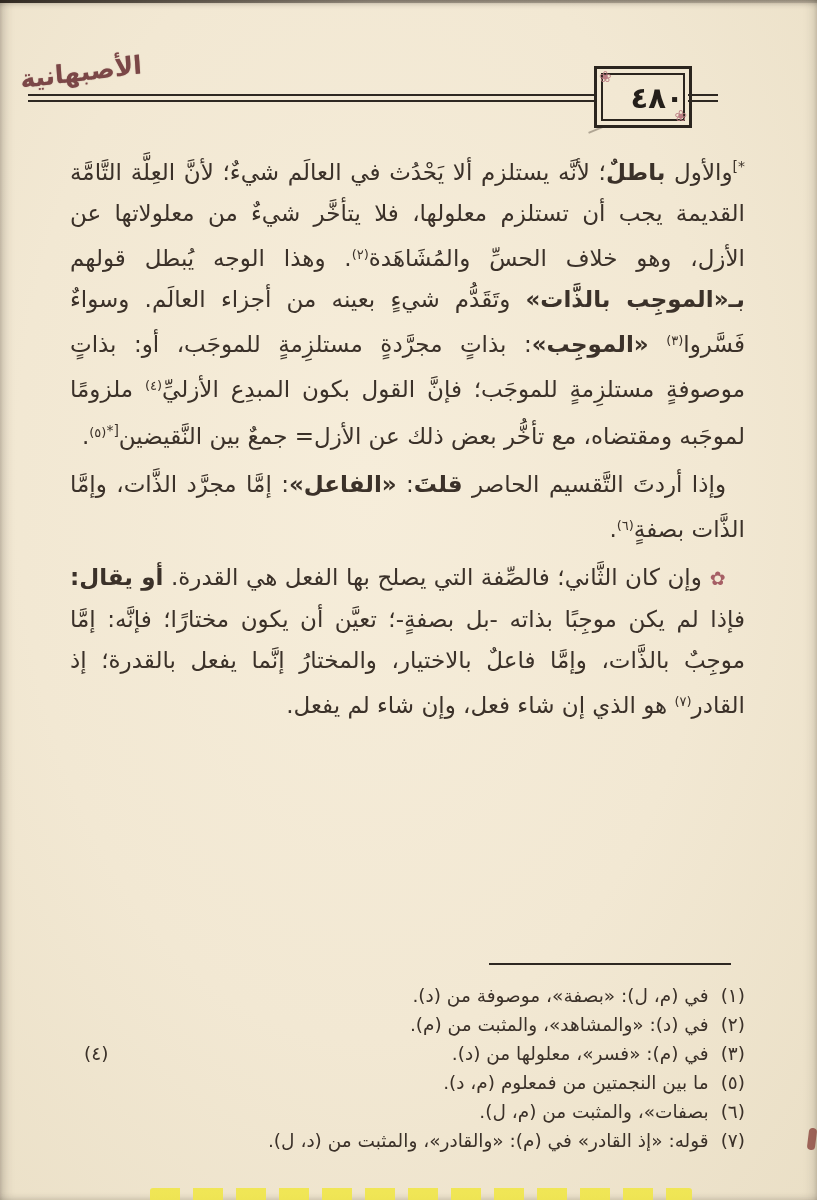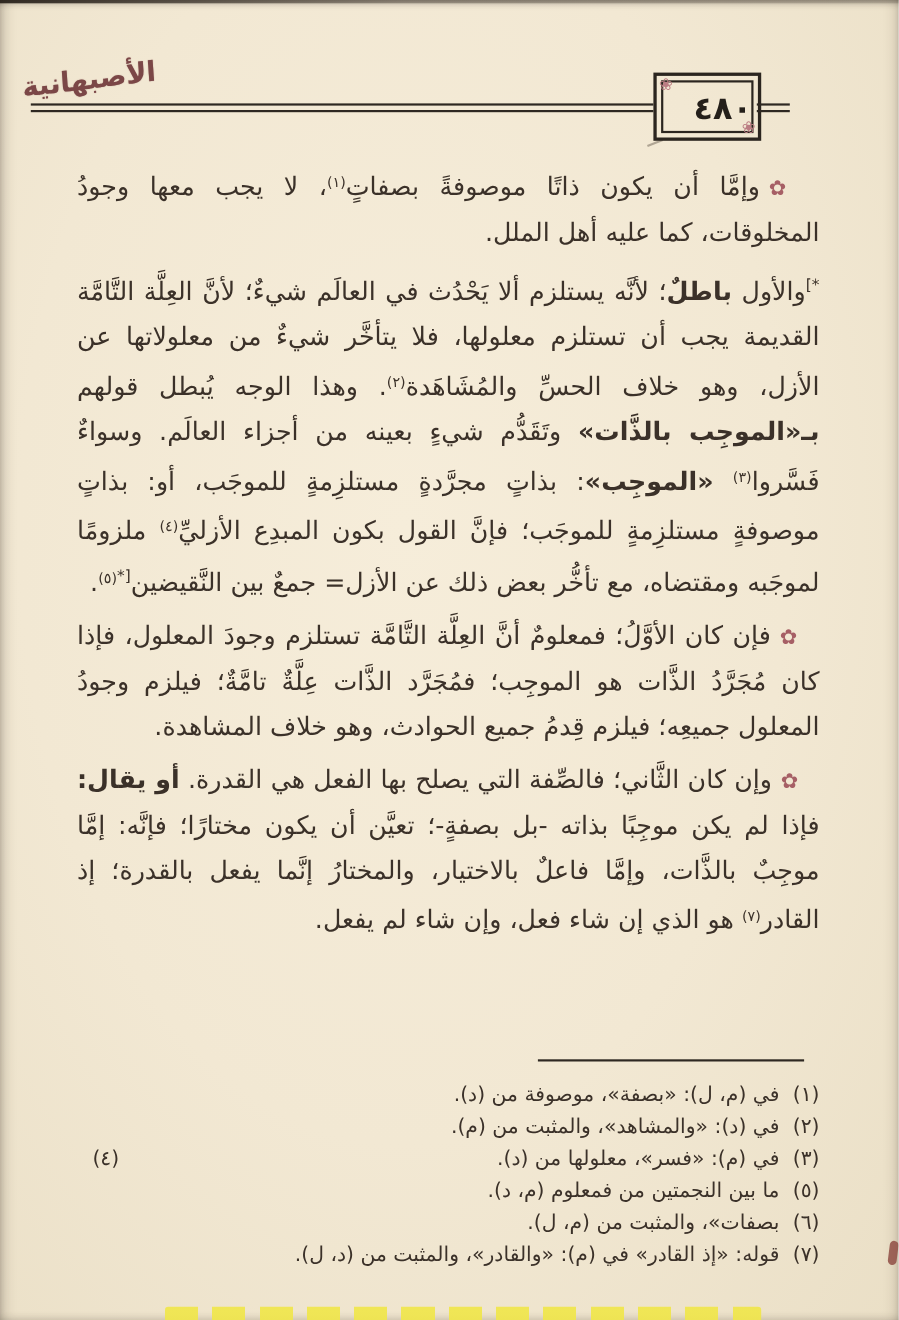--- a/index.html
+++ b/index.html
@@ -96,26 +96,25 @@
     <span class="orn orn-tl">❀</span>
     <span class="orn orn-br">❀</span>
     <span class="numbox-inner">
       <span class="num">٤٨٠</span>
     </span>
   </div>
   <div class="rule rule-short"></div>
 
   <main class="bodytext">
 
-    <p class="para indent"><span class="flower">✿</span><span>وإمَّا أن يكون ذاتًا موصوفةً بصفاتٍ</span><span class="sup">(١)</span><span>، لا يجب معها وجودُ المخلوقات، كما عليه أهل الملل.</span></p>
 
     <p class="para"><span class="astmark" dir="ltr">[*</span><span>والأول </span><span class="b">باطلٌ</span><span>؛ لأنَّه يستلزم ألا يَحْدُث في العالَم شيءٌ؛ لأنَّ العِلَّة التَّامَّة القديمة يجب أن تستلزم معلولها، فلا يتأخَّر شيءٌ من معلولاتها عن الأزل، وهو خلاف الحسِّ والمُشَاهَدة</span><span class="sup">(٢)</span><span>. وهذا الوجه يُبطل قولهم </span><span class="b">بـ«الموجِب بالذَّات»</span><span> وتَقَدُّم شيءٍ بعينه من أجزاء العالَم. وسواءٌ فَسَّروا</span><span class="sup">(٣)</span><span> </span><span class="b">«الموجِب»</span><span>: بذاتٍ مجرَّدةٍ مستلزِمةٍ للموجَب، أو: بذاتٍ موصوفةٍ مستلزِمةٍ للموجَب؛ فإنَّ القول بكون المبدِع الأزليِّ</span><span class="sup">(٤)</span><span> ملزومًا لموجَبه ومقتضاه، مع تأخُّر بعض ذلك عن الأزل= جمعٌ بين النَّقيضين</span><span class="astmark" dir="ltr">*]</span><span class="sup">(٥)</span><span>.</span></p>
 
+    <p class="para indent"><span>وإذا أردتَ التَّقسيم الحاصر </span><span class="b">قلتَ</span><span>: </span><span class="b">«الفاعل»</span><span>: إمَّا مجرَّد الذَّات، وإمَّا الذَّات بصفةٍ</span><span class="sup">(٦)</span><span>.</span></p>
 
-    <p class="para indent"><span class="flower">✿</span><span>فإن كان الأوَّلُ؛ فمعلومٌ أنَّ العِلَّة التَّامَّة تستلزم وجودَ المعلول، فإذا كان مُجَرَّدُ الذَّات هو الموجِب؛ فمُجَرَّد الذَّات عِلَّةٌ تامَّةٌ؛ فيلزم وجودُ المعلول جميعِه؛ فيلزم قِدمُ جميع الحوادث، وهو خلاف المشاهدة.</span></p>
 
     <p class="para indent"><span class="flower">✿</span><span>وإن كان الثَّاني؛ فالصِّفة التي يصلح بها الفعل هي القدرة. </span><span class="b">أو يقال:</span><span> فإذا لم يكن موجِبًا بذاته -بل بصفةٍ-؛ تعيَّن أن يكون مختارًا؛ فإنَّه: إمَّا موجِبٌ بالذَّات، وإمَّا فاعلٌ بالاختيار، والمختارُ إنَّما يفعل بالقدرة؛ إذ القادر</span><span class="sup">(٧)</span><span> هو الذي إن شاء فعل، وإن شاء لم يفعل.</span></p>
 
   </main>
 
   <div class="fn-sep"></div>
 
   <section class="footnotes">
 
     <div class="fnrow">

